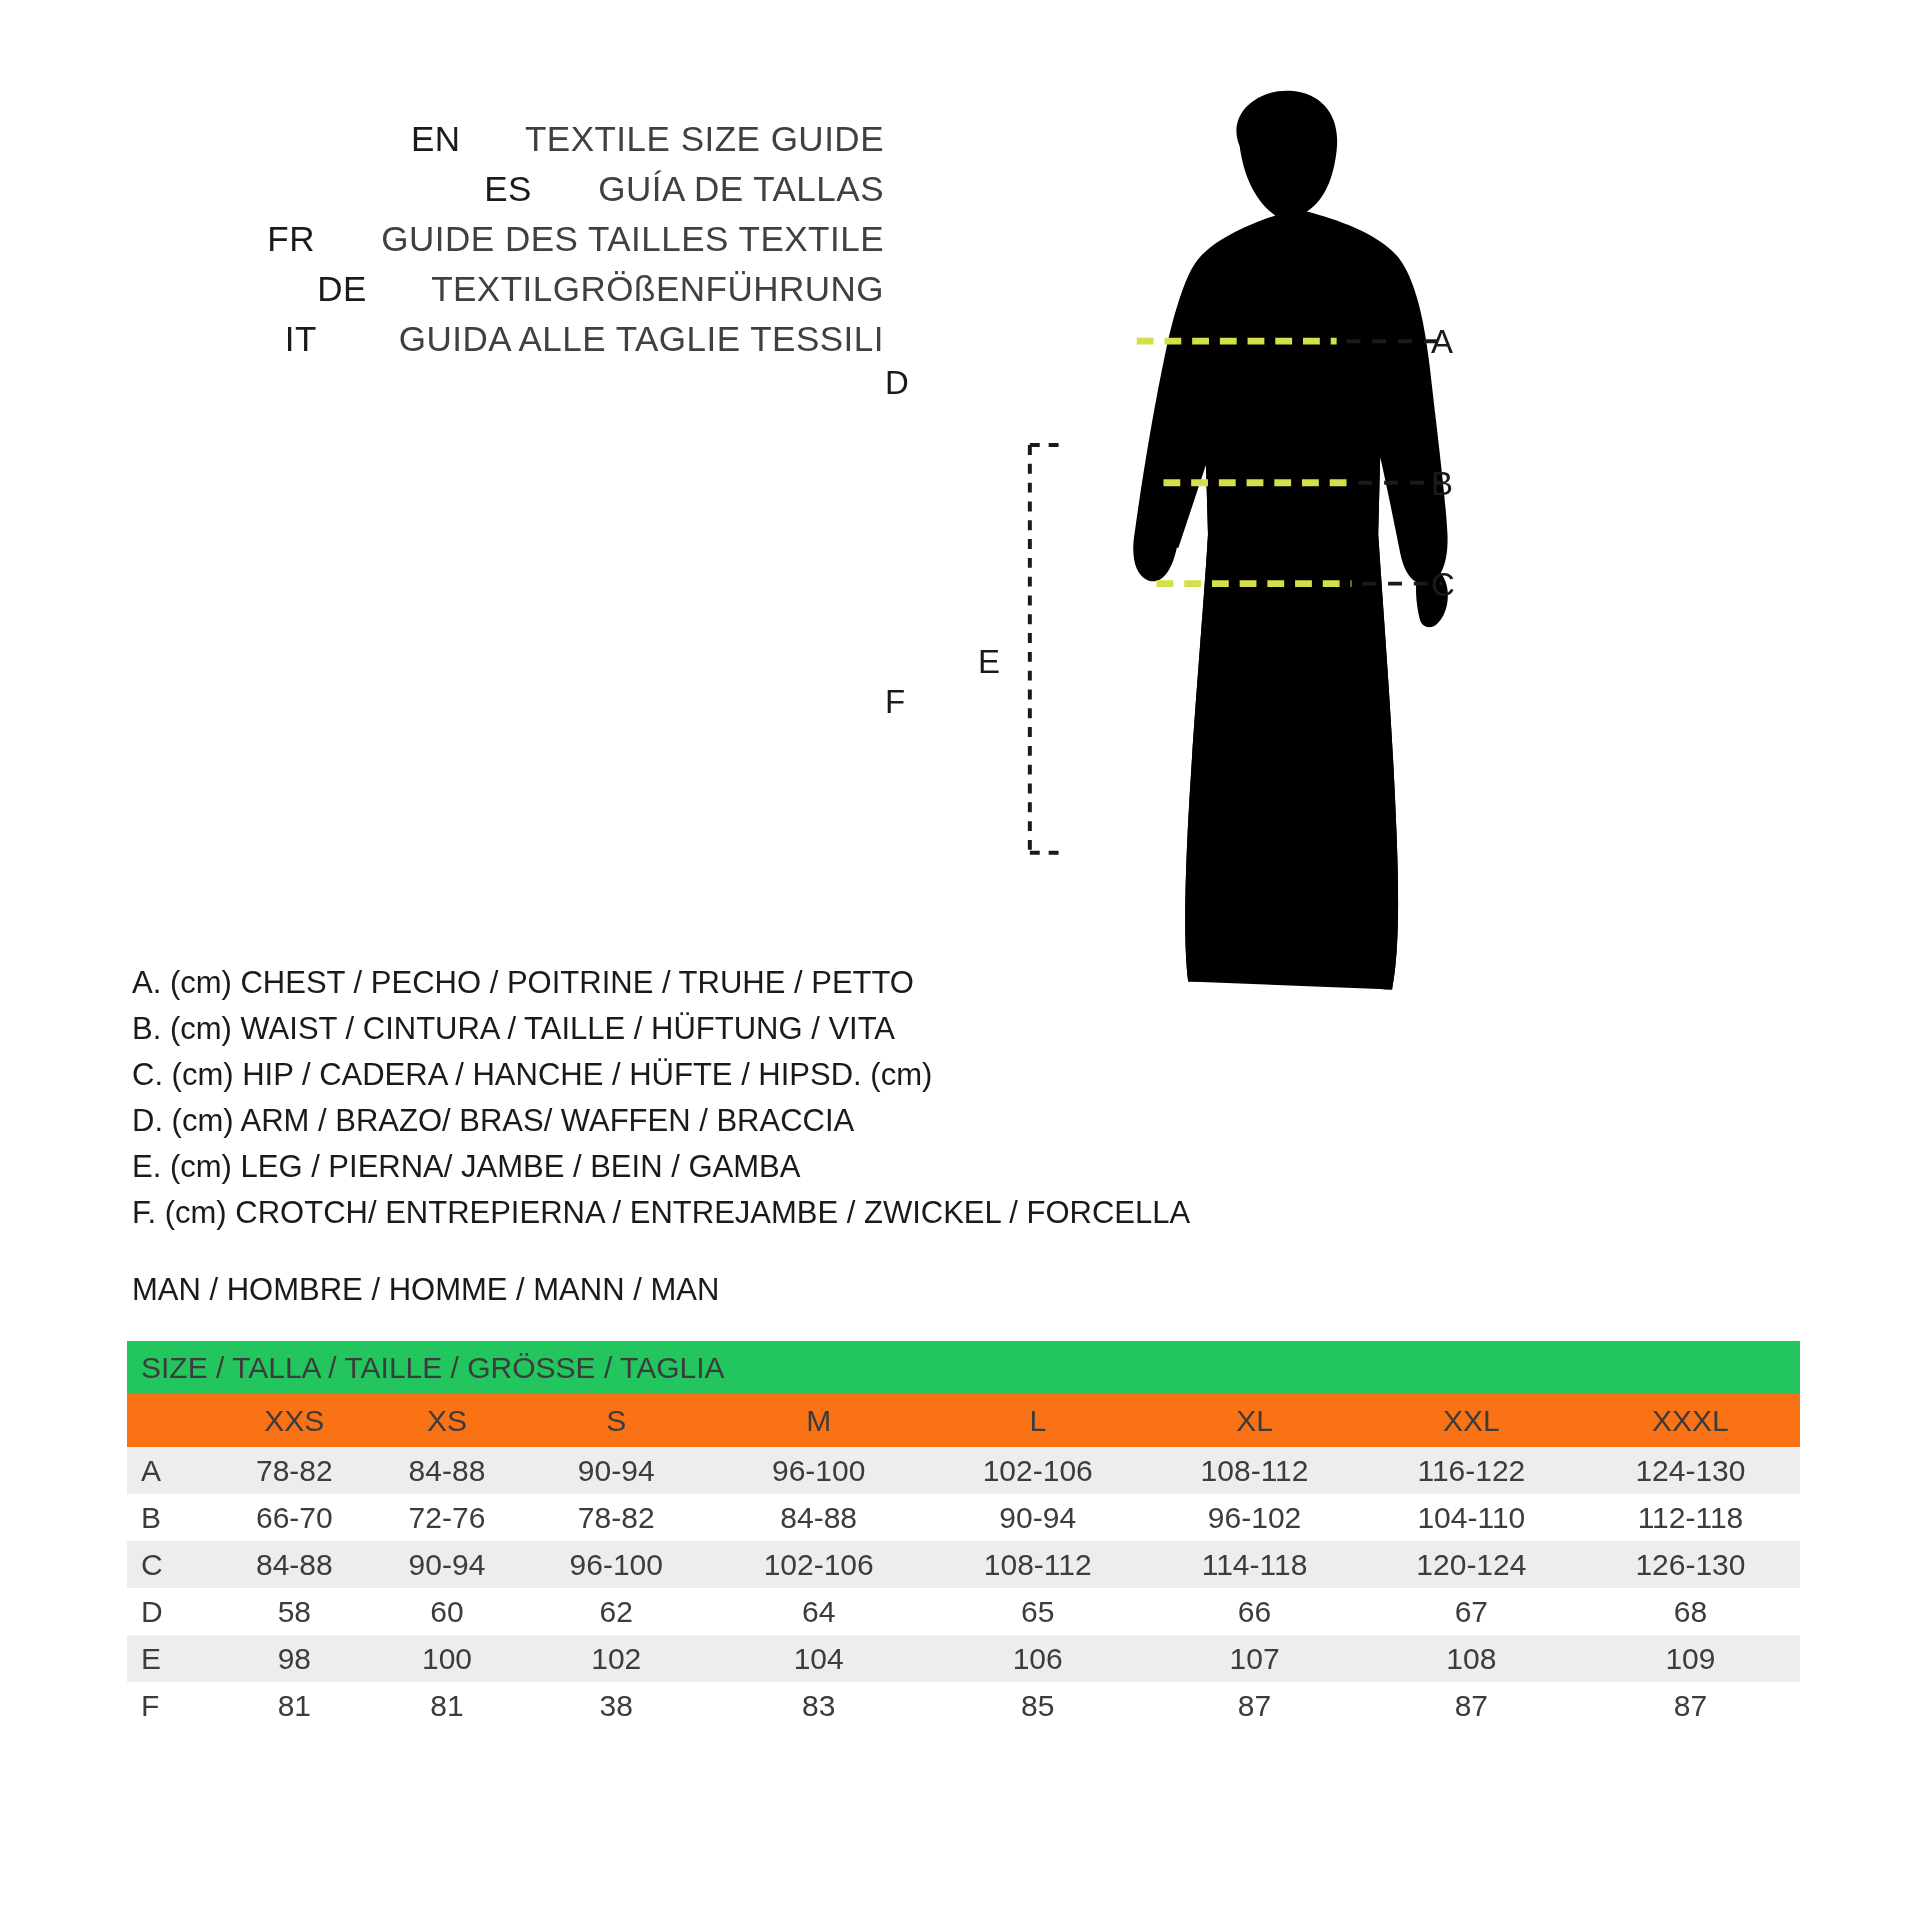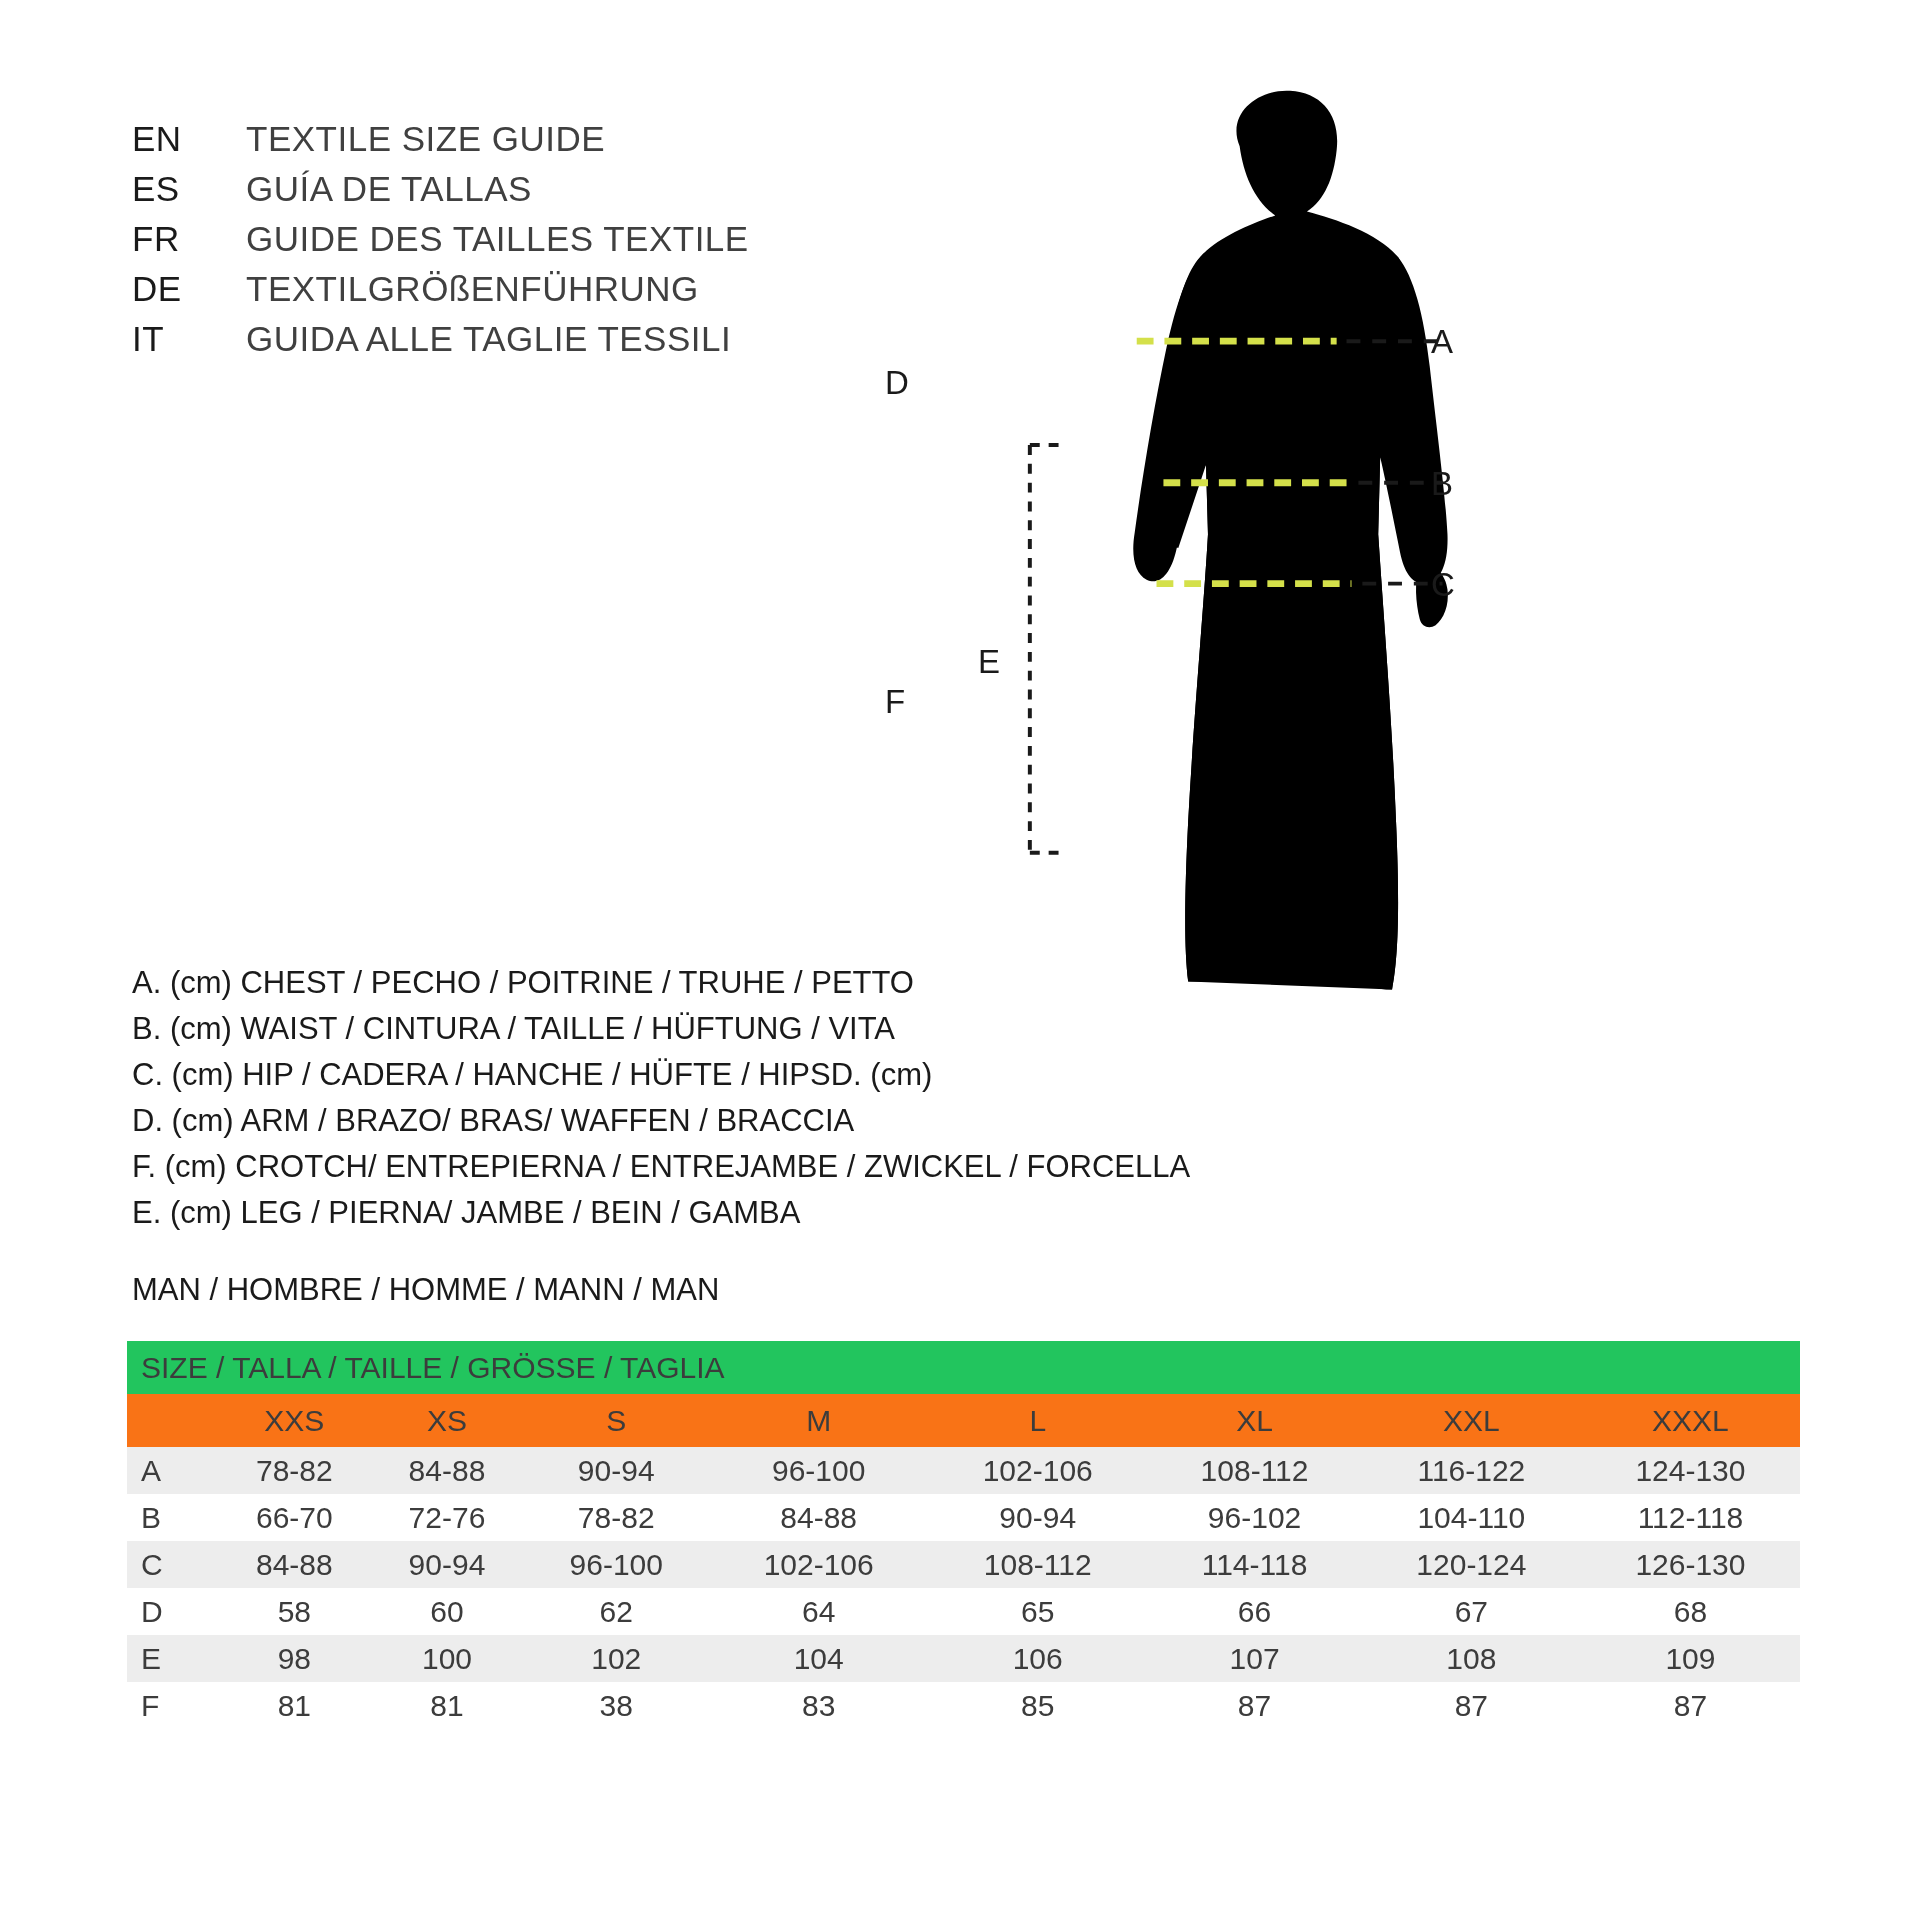--- a/index.html
+++ b/index.html
@@ -20,20 +20,21 @@
   #title-block {
     position: absolute;
     left: 132px;
     top: 119px;
     width: 752px;
   }
   .title-row {
     display: flex;
     align-items: baseline;
     height: 50px;
+    justify-content: flex-end;
   }
   .title-lang {
     width: 114px;
     font-size: 35px;
     letter-spacing: 0.5px;
     color: #1a1a1a;
   }
   .title-text {
     font-size: 35px;
     letter-spacing: 0.5px;
@@ -228,22 +229,22 @@
   <span class="dim-letter" style="left:-125px; top:295px;">D</span>
   <span class="dim-letter" style="left:-32px; top:574px;">E</span>
   <span class="dim-letter" style="left:-125px; top:614px;">F</span>
 </div>
 
 <div id="legend-block">
   <div class="legend-row">A. (cm) CHEST / PECHO / POITRINE / TRUHE / PETTO</div>
   <div class="legend-row">B. (cm) WAIST / CINTURA / TAILLE / HÜFTUNG / VITA</div>
   <div class="legend-row">C. (cm) HIP / CADERA / HANCHE / HÜFTE / HIPSD. (cm)</div>
   <div class="legend-row">D. (cm) ARM / BRAZO/ BRAS/ WAFFEN / BRACCIA</div>
+  <div class="legend-row">E. (cm) LEG / PIERNA/ JAMBE / BEIN / GAMBA</div>
   <div class="legend-row">F. (cm) CROTCH/ ENTREPIERNA / ENTREJAMBE / ZWICKEL / FORCELLA</div>
-  <div class="legend-row">E. (cm) LEG / PIERNA/ JAMBE / BEIN / GAMBA</div>
 </div>
 
 <div id="gender-label">MAN / HOMBRE / HOMME / MANN / MAN</div>
 
 <table id="size-table">
   <tbody>
     <tr class="head-row">
       <td colspan="9">SIZE / TALLA / TAILLE / GRÖSSE / TAGLIA</td>
     </tr>
     <tr class="sizes-row">

